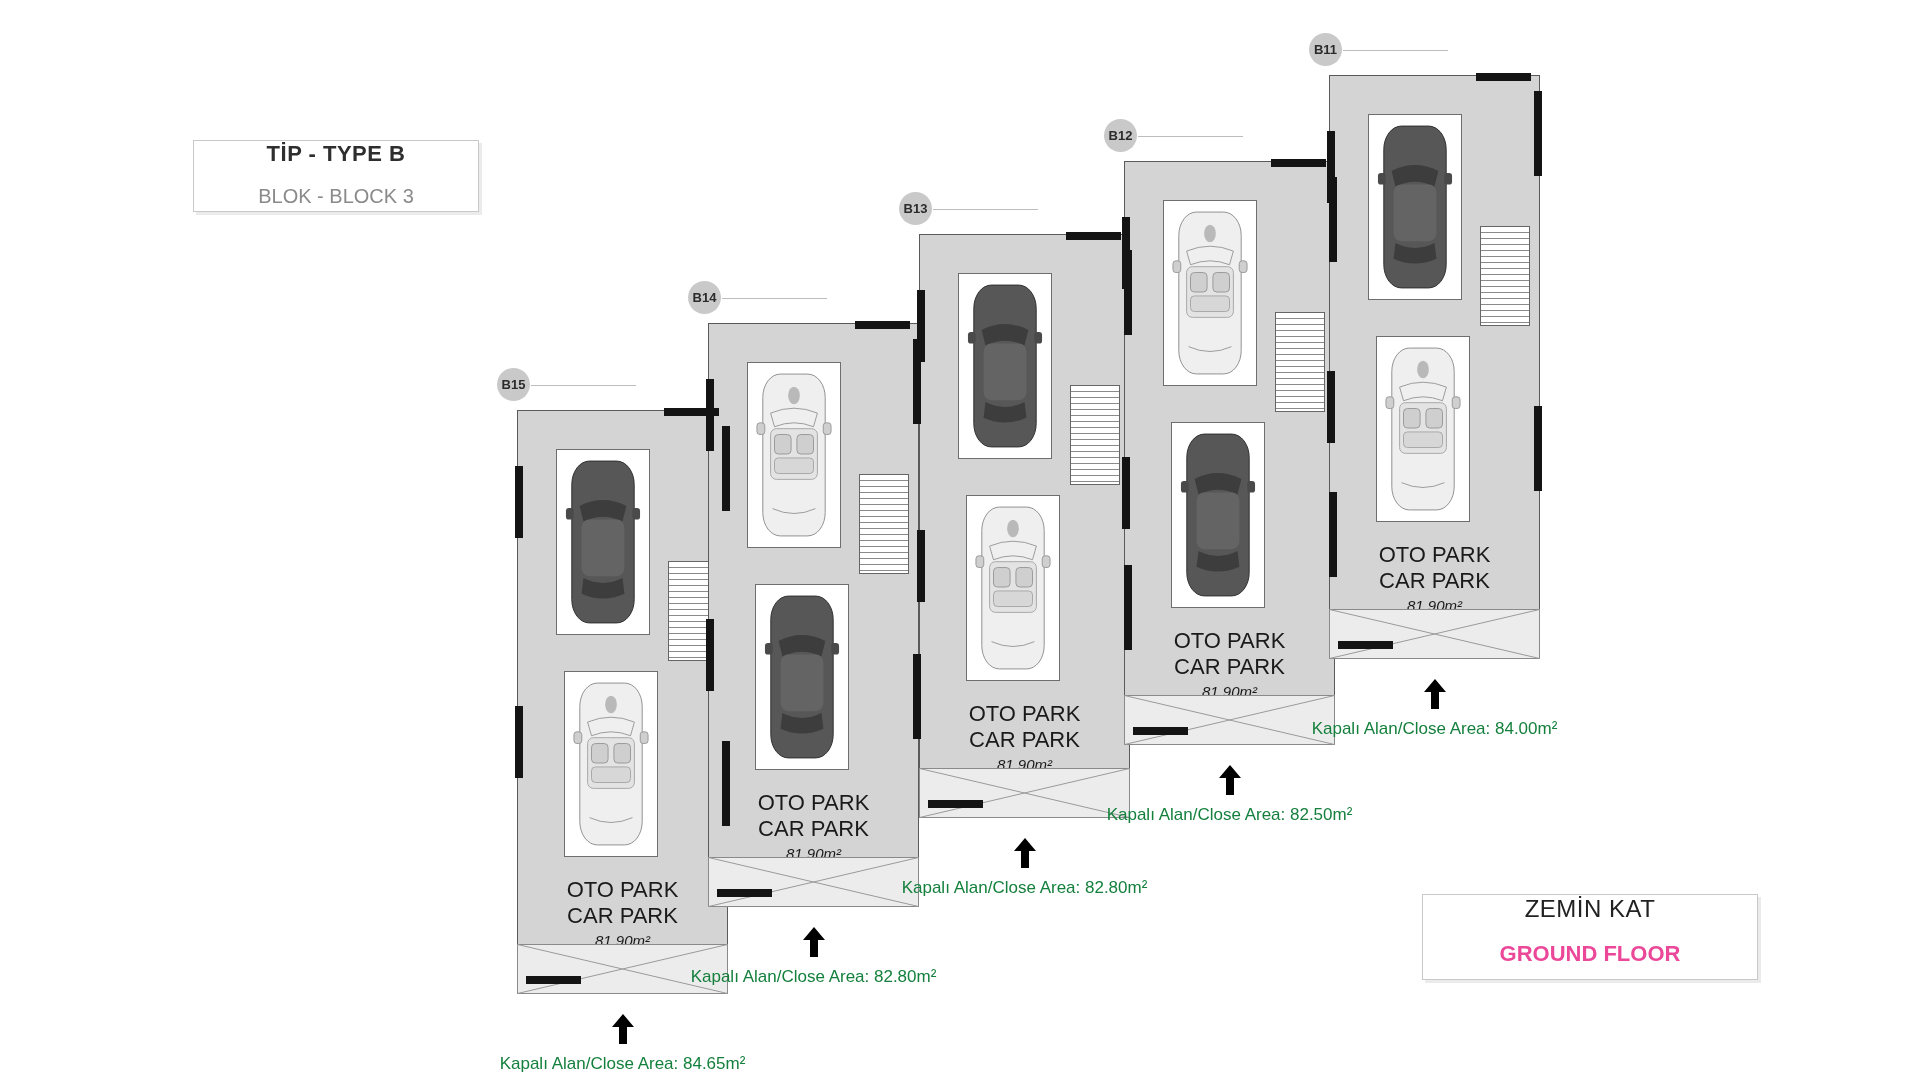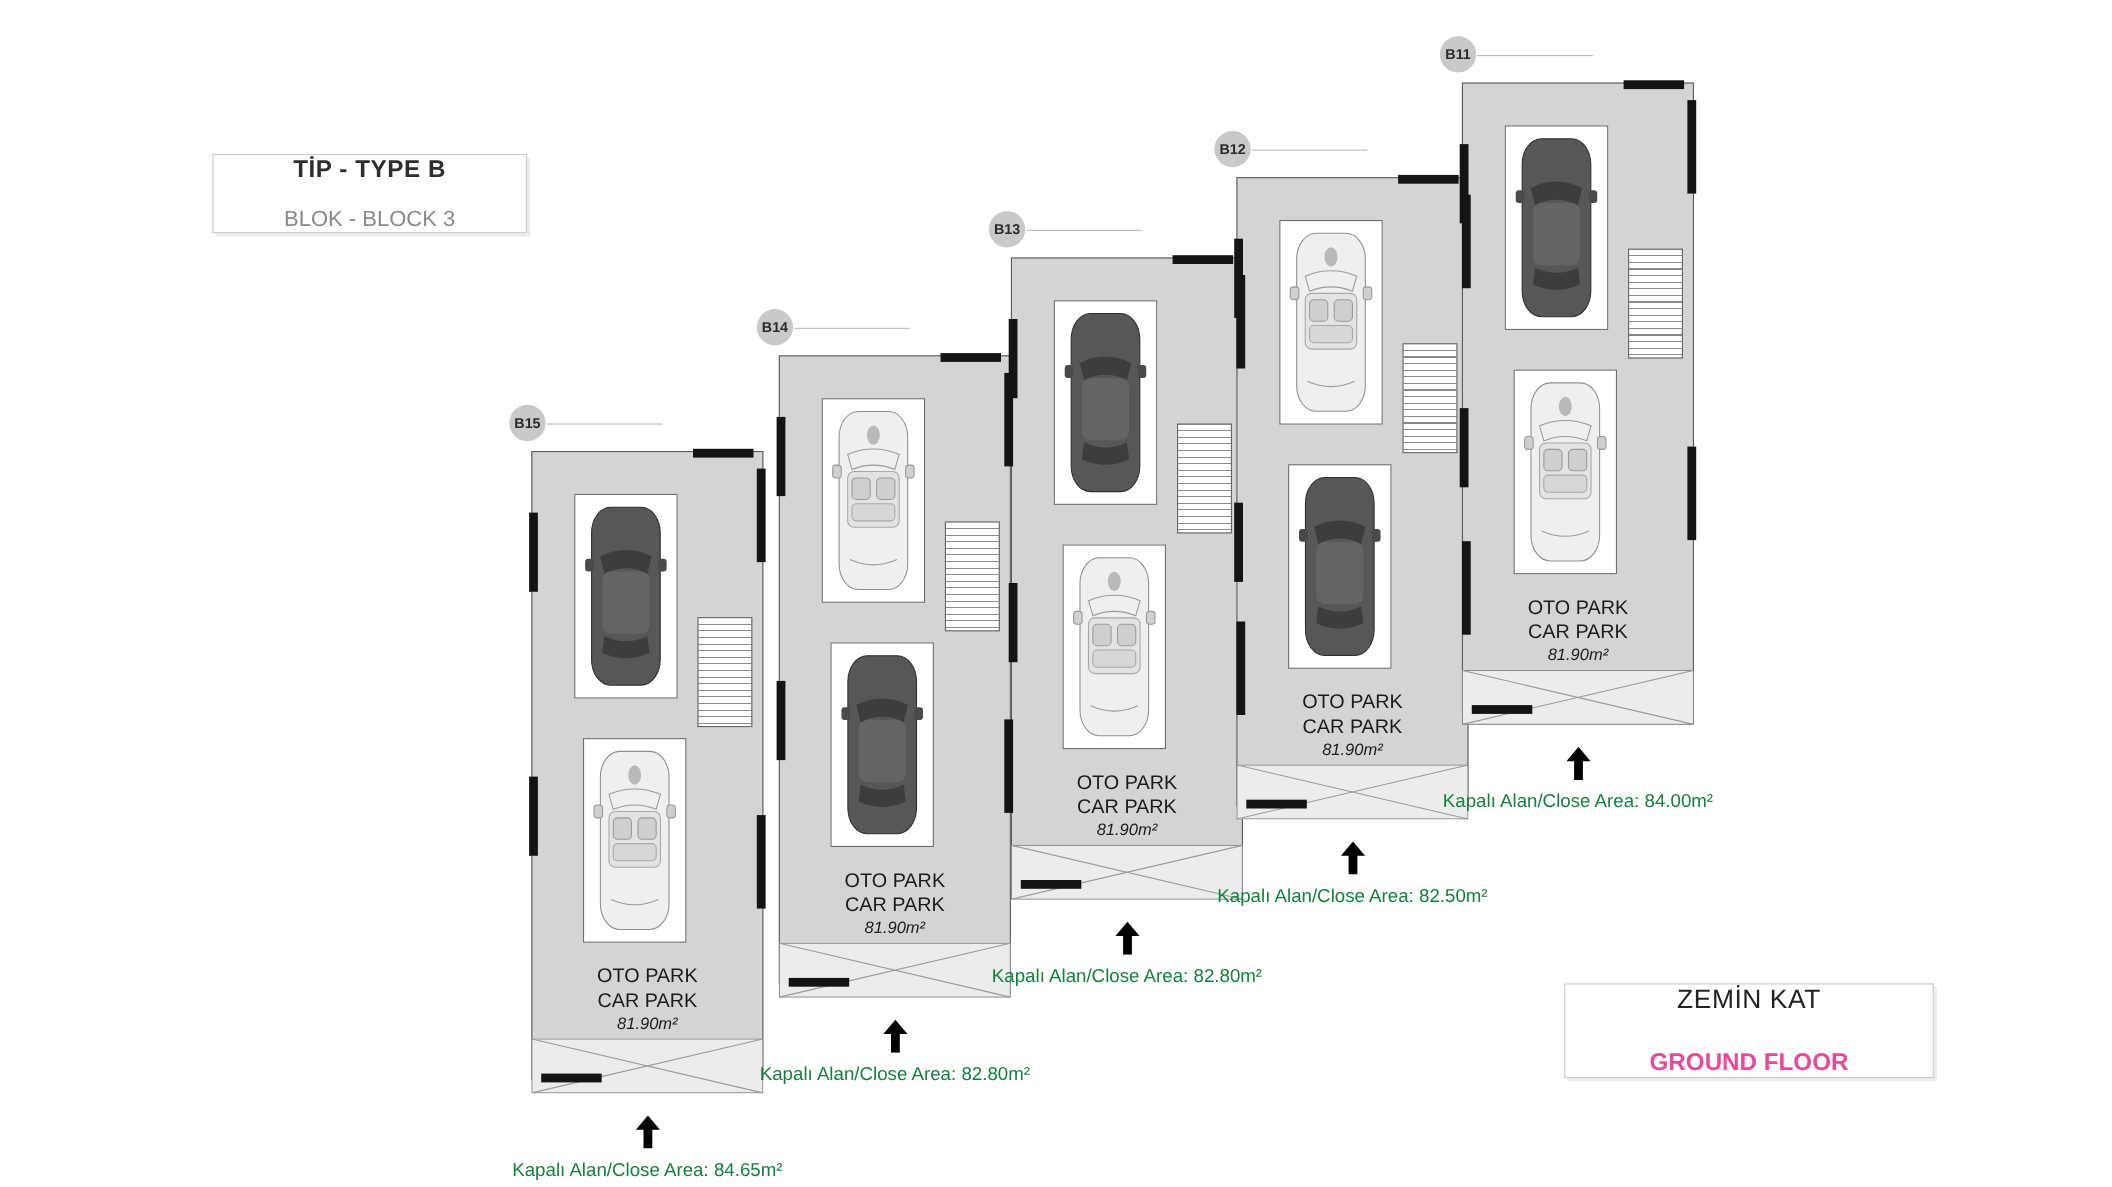--- a/index.html
+++ b/index.html
@@ -12,33 +12,33 @@
     color:#1a1a1a;
   }
 
   
   .info-box {
     position:absolute;
     background:#fff;
     border:1px solid #c9c9c9;
     box-shadow:3px 3px 0 rgba(0,0,0,0.08);
     display:flex; flex-direction:column;
-    align-items:center; justify-content:space-between;
+    align-items:center; justify-content:flex-start;
     text-align:center;
   }
   .title-box { left:193px; top:140px; width:286px; height:72px; }
   .floor-box { left:1422px; top:894px; width:336px; height:86px; }
   .box-line1 { font-size:22px; font-weight:bold; color:#2e2e2e; letter-spacing:0.5px; }
   .box-line2 { font-size:20px; color:#8a8a8a; margin-top:18px; }
   .floor-box .box-line1 { font-weight:normal; font-size:24px; color:#222; }
   .floor-box .box-line2 { font-size:22px; color:#ec4899;font-weight:bold; }
 
   
   .unit { position:absolute; width:211px; height:572px; }
-  .u0 { left:483px;  top:410px; }
+  .u0 { left:517px;  top:410px; }
   .u1 { left:708px;  top:323px; }
   .u2 { left:919px;  top:234px; }
   .u3 { left:1124px; top:161px; }
   .u4 { left:1329px; top:75px;  }
 
   .unit-main {
     position:absolute; inset:0;
     background:#d4d4d4;
     border:1px solid #5a5a5a;
   }
@@ -77,21 +77,21 @@
   .stairs {
     position:absolute; left:150px; top:150px; width:50px; height:100px;
     background:repeating-linear-gradient(to bottom, #ffffff 0 5px, #8a8a8a 5px 6px);
     border:1px solid #666;
   }
 
   .park-text {
     position:absolute; left:0; right:0; top:466px;
     text-align:center; color:#1a1a1a; line-height:1.2;
   }
-  .park-line { font-size:18px; }
+  .park-line { font-size:22px; }
   .park-area { font-size:15px; margin-top:2px;font-style:italic; }
 
   .hatch { position:absolute; left:0; top:534px; width:211px; height:50px; }
 
   .arrow {
     position:absolute; left:50%; top:604px;
     transform:translateX(-50%);
   }
   .caption {
     position:absolute; left:50%; top:644px;

